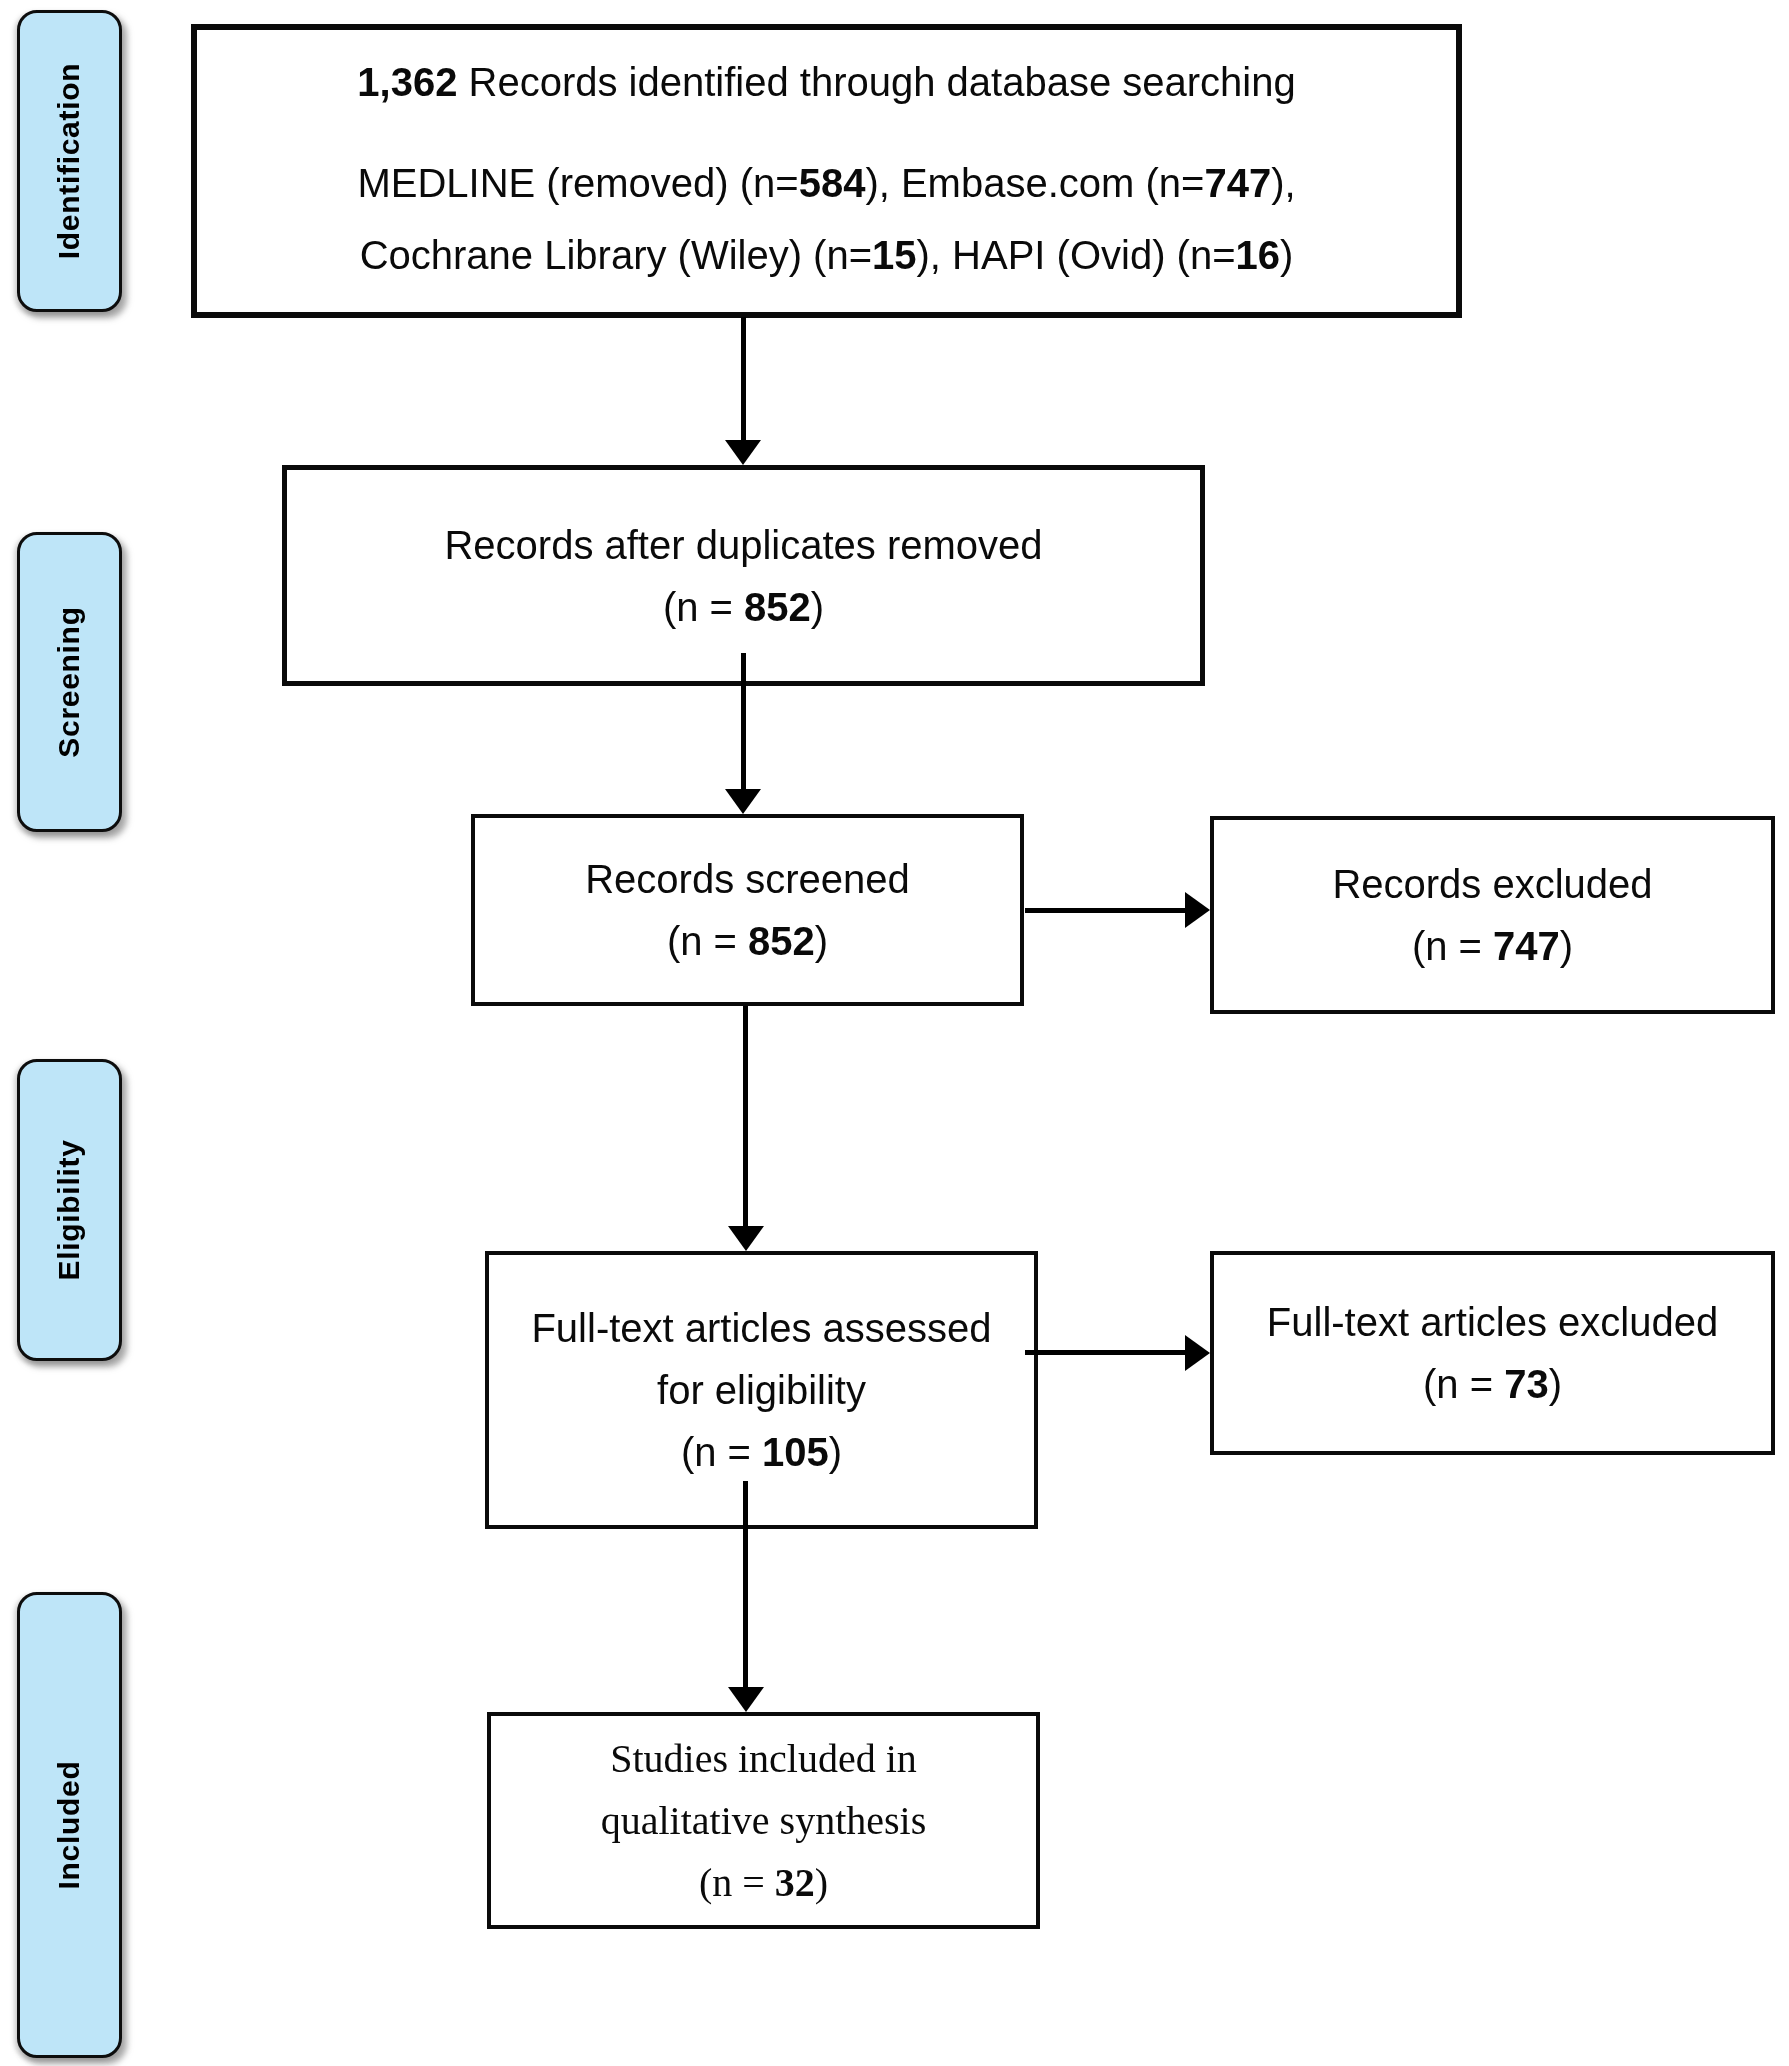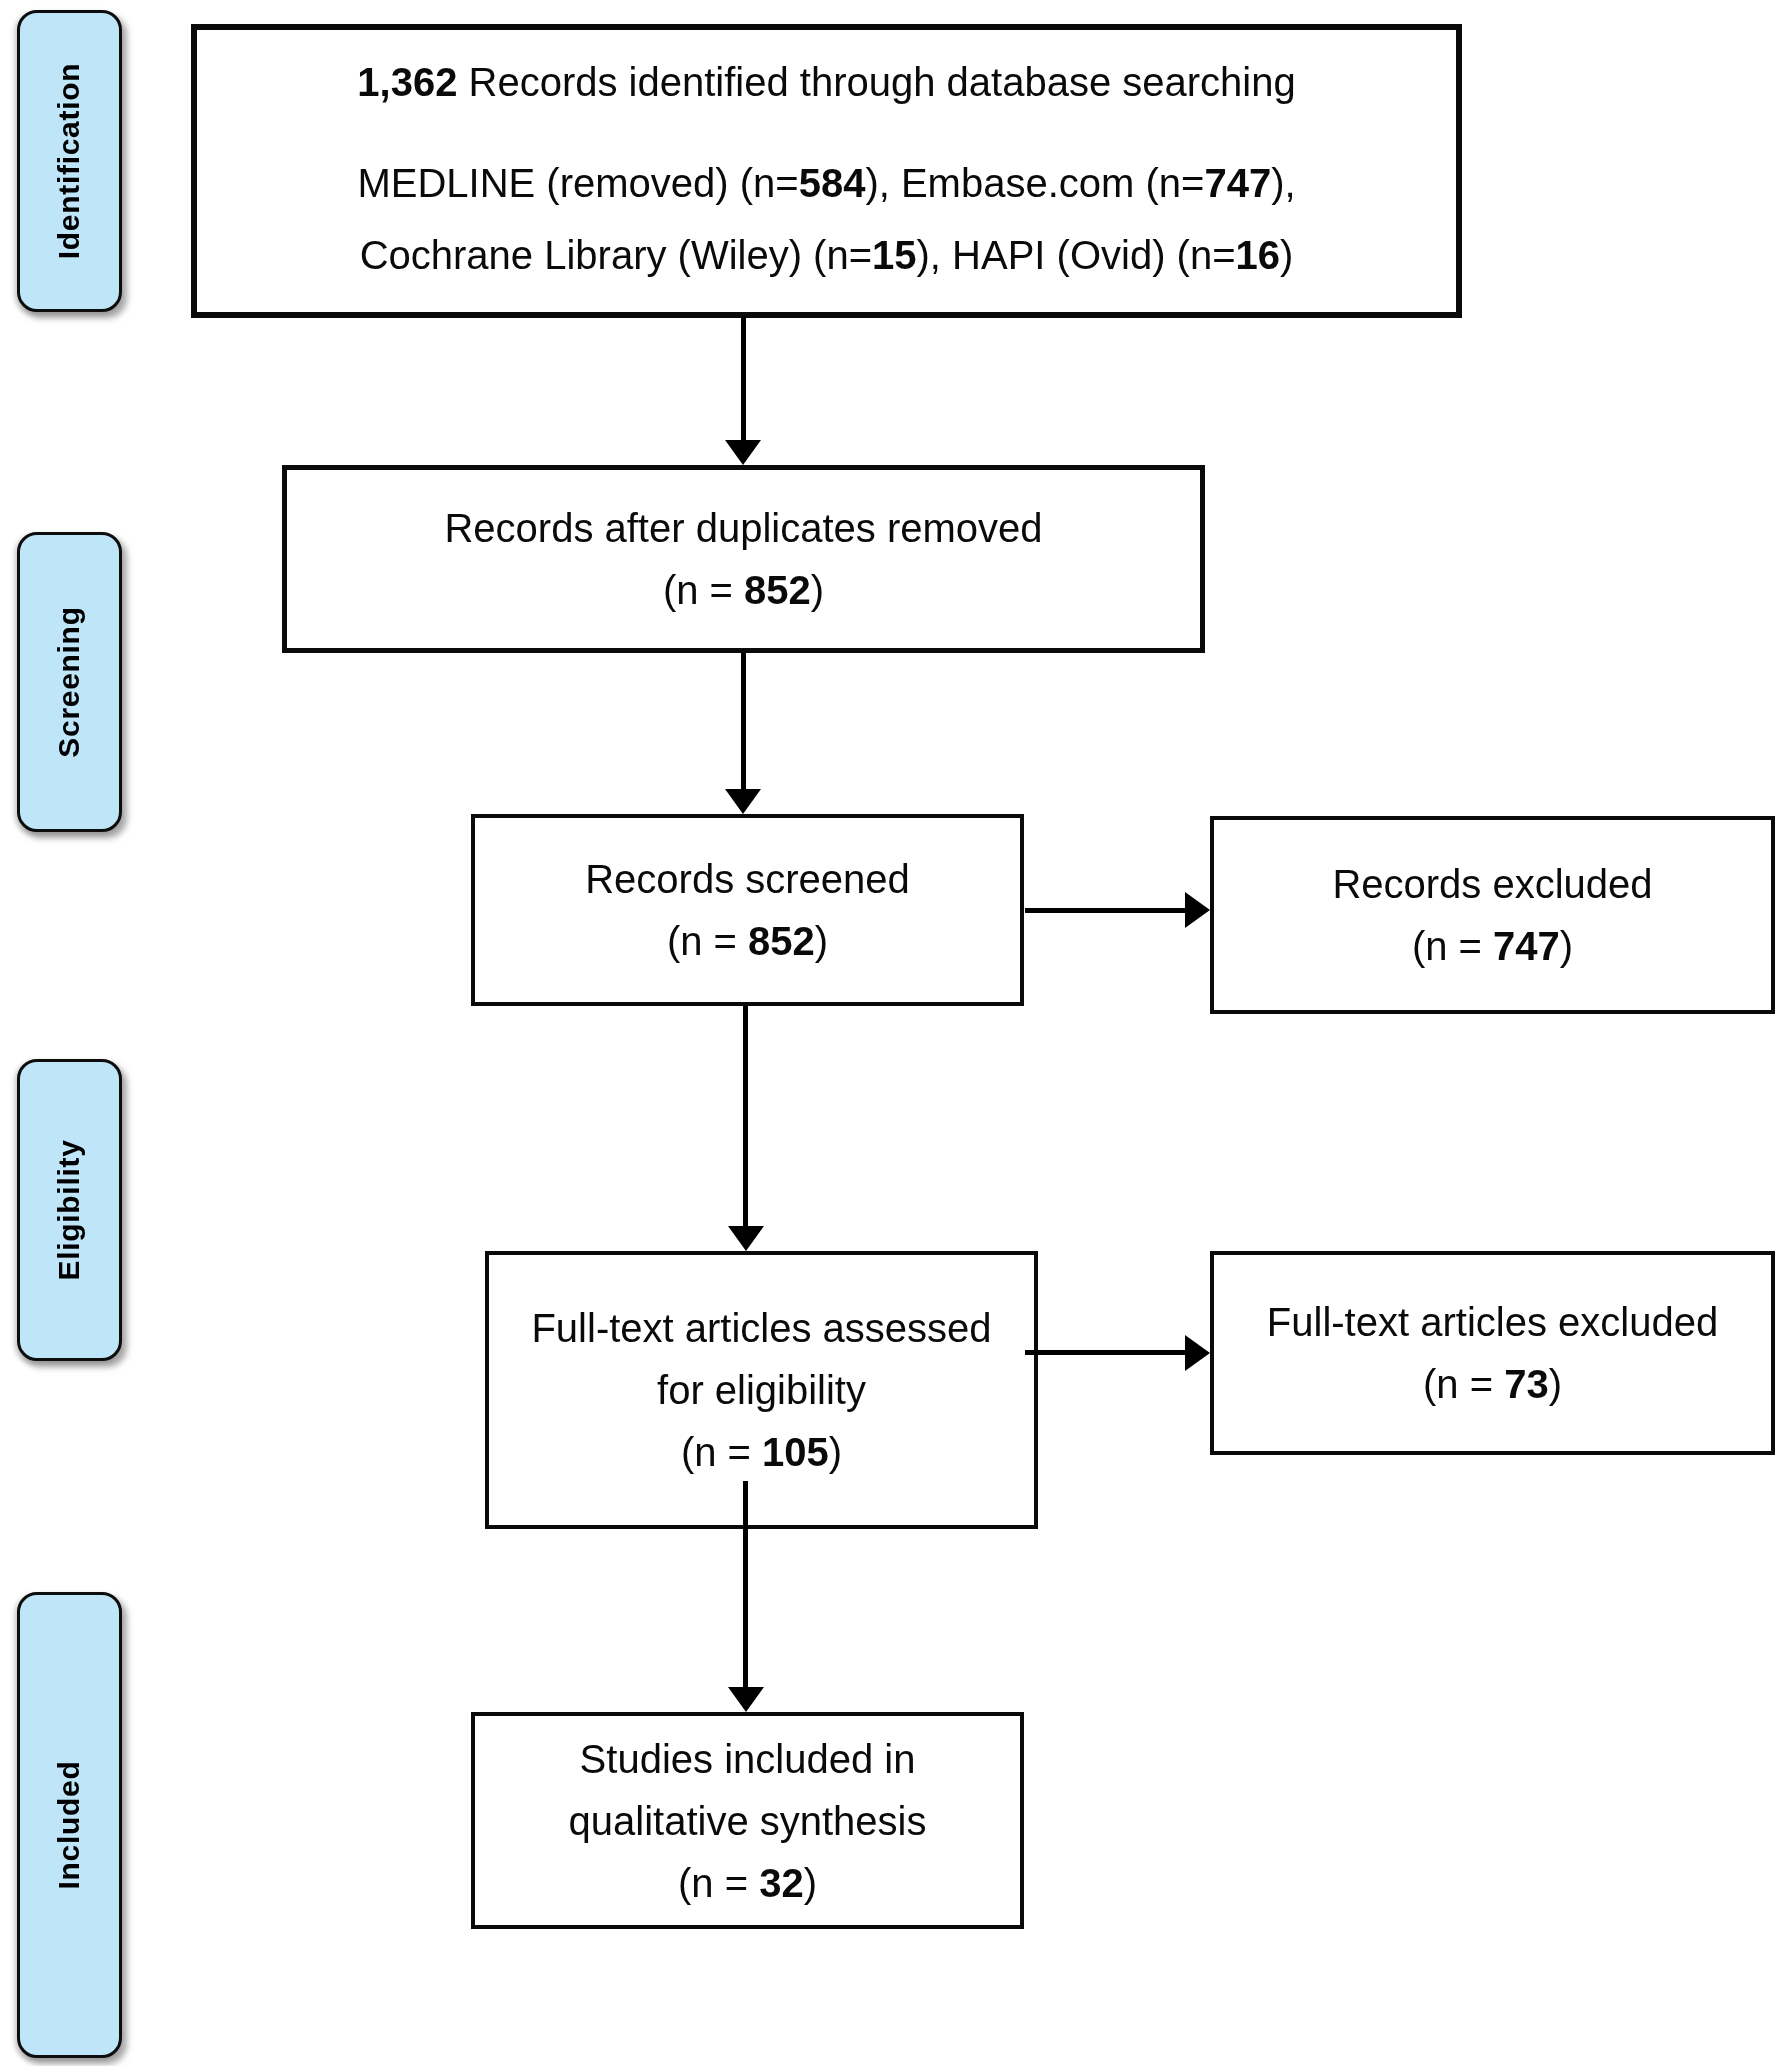--- a/index.html
+++ b/index.html
@@ -102,21 +102,21 @@
 
   <div class="stage-bar" style="top:1592px; height:460px;">
     <span class="rot">Included</span>
   </div>
 
   <div class="fbox thick" style="left:191px; top:24px; width:1271px; height:294px; gap:34px;">
     <p><b>1,362</b><span> Records identified through database searching</span></p>
     <p style="line-height:1.8;"><span>MEDLINE (removed) (n=</span><b>584</b><span>), Embase.com (n=</span><b>747</b><span>),</span><br><span>Cochrane Library (Wiley) (n=</span><b>15</b><span>), HAPI (Ovid) (n=</span><b>16</b><span>)</span></p>
   </div>
 
-  <div class="fbox" style="left:282px; top:465px; width:923px; height:188px; border-width:5.3px;">
+  <div class="fbox" style="left:282px; top:465px; width:923px; height:221px; border-width:5.3px;">
     <p>Records after duplicates removed</p>
     <p><span>(n = </span><b>852</b><span>)</span></p>
   </div>
 
   <div class="fbox" style="left:471px; top:814px; width:553px; height:192px;">
     <p>Records screened</p>
     <p><span>(n = </span><b>852</b><span>)</span></p>
   </div>
 
   <div class="fbox" style="left:1210px; top:816px; width:565px; height:198px;">
@@ -127,21 +127,21 @@
   <div class="fbox" style="left:485px; top:1251px; width:553px; height:278px;">
     <p><span>Full-text articles assessed</span><br><span>for eligibility</span></p>
     <p><span>(n = </span><b>105</b><span>)</span></p>
   </div>
 
   <div class="fbox" style="left:1210px; top:1251px; width:565px; height:204px;">
     <p>Full-text articles excluded</p>
     <p><span>(n = </span><b>73</b><span>)</span></p>
   </div>
 
-  <div class="fbox" style="left:471px; top:1712px; width:553px; height:217px;">
+  <div class="fbox" style="left:487px; top:1712px; width:553px; height:217px;font-family:Liberation Serif, serif;">
     <p><span>Studies included in</span><br><span>qualitative synthesis</span></p>
     <p><span>(n = </span><b>32</b><span>)</span></p>
   </div>
 
   <div>
     <div class="a-line-v" style="left:741px; top:317px; height:125px;"></div>
     <div class="a-head-down" style="left:725px; top:440px;"></div>
   </div>
 
   <div>

